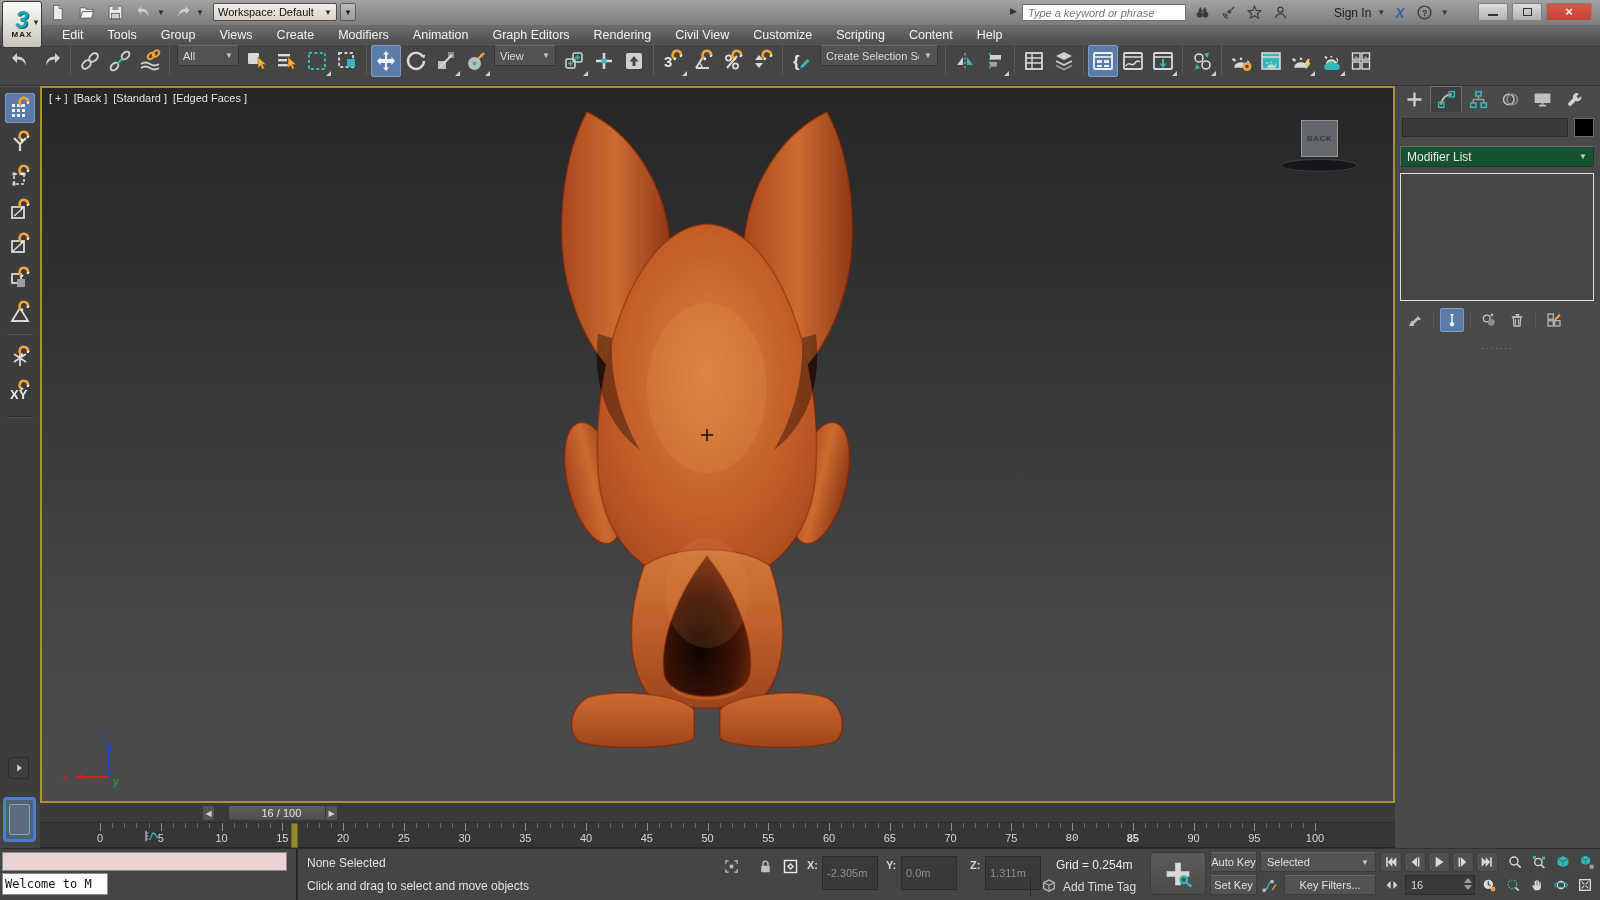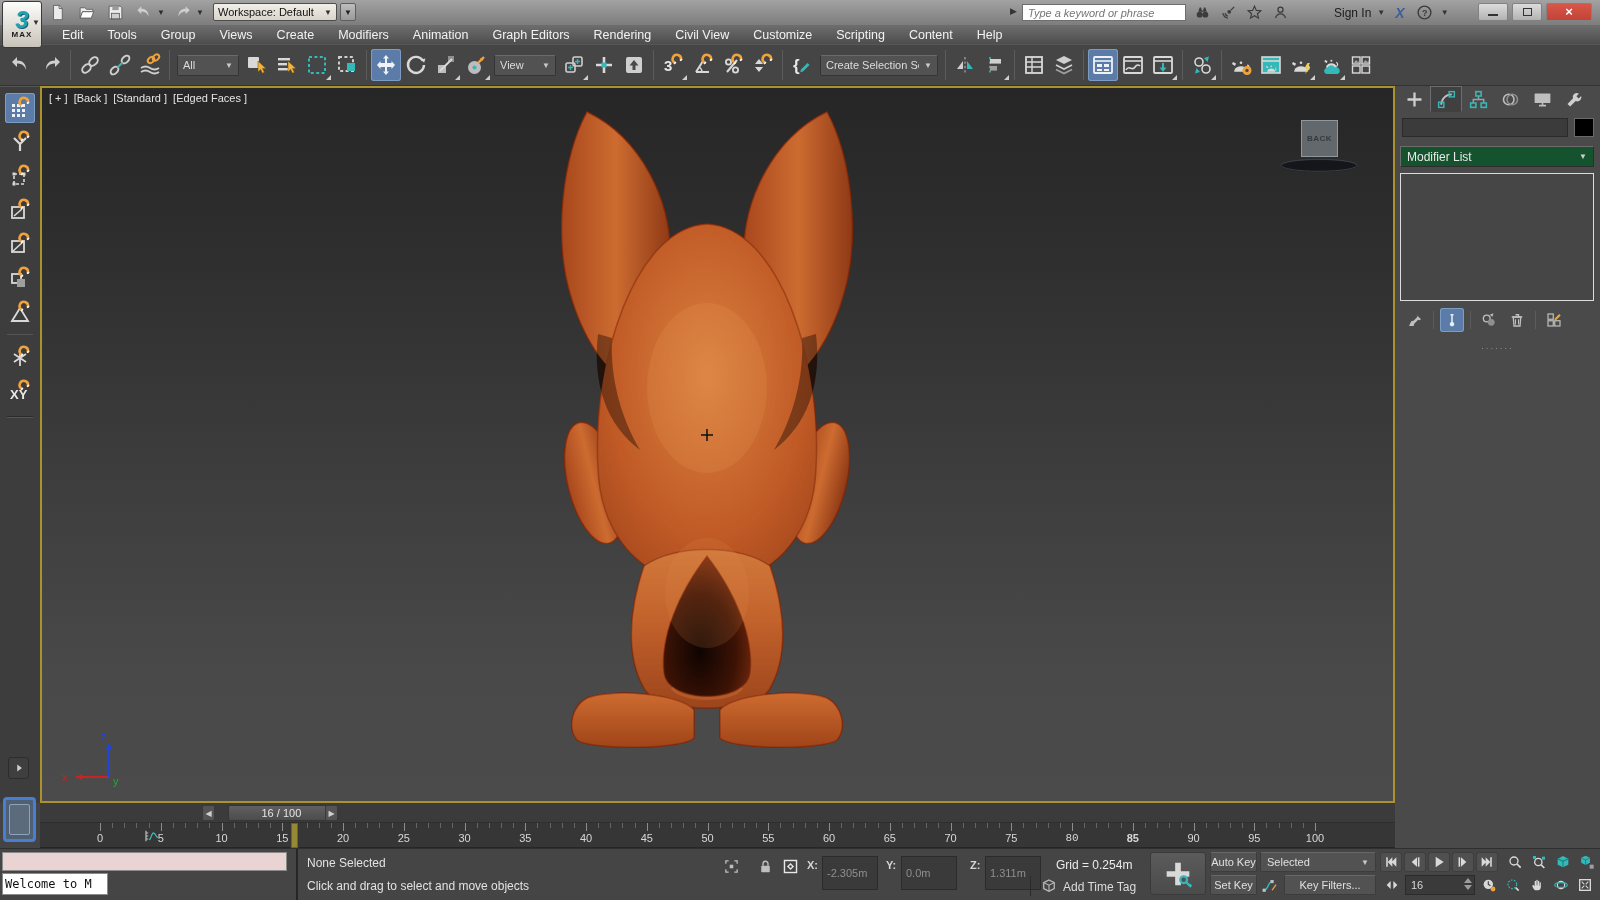--- a/index.html
+++ b/index.html
@@ -50,21 +50,21 @@
 
   
   .menubar { position:absolute; left:0; top:25px; width:1600px; height:19px;
              background:linear-gradient(#6e6e6e,#4d4d4d); display:flex; align-items:center;
              padding-left:50px; }
   .mitem { font-size:12.5px; color:#f2f2f2; padding:0 12px; height:19px; display:flex; align-items:center; }
 
   
   .toolbar { position:absolute; left:0; top:44px; width:1600px; height:42px; background:#454545;
              border-top:1px solid #565656; border-bottom:1px solid #333;
-             display:flex; align-items:center; padding-left:6px; }
+             display:flex; align-items:flex-start; padding-left:6px; }
   .tbtn { position:relative; width:30px; height:32px; display:flex; align-items:center; justify-content:center;
           border-radius:3px; flex:0 0 auto; }
   .tbtn.active { background:#5b7ca8; box-shadow:inset 0 0 0 1px #7d9cc4; }
   .tsep { width:1px; height:30px; background:#2e2e2e; border-right:1px solid #5c5c5c; margin:0 4px; flex:0 0 auto; }
   .tdd { height:21px; background:#525252; border:1px solid #353535; border-top-color:#6a6a6a;
          display:flex; align-items:center; padding:0 5px; border-radius:2px; margin:0 3px; flex:0 0 auto; }
   .tdd span.lbl { font-size:11px; color:#dcdcdc; white-space:nowrap; overflow:hidden; }
   .tdd .arr { margin-left:auto; padding-left:5px; font-size:8px; color:#c9c9c9; }
   .fly { position:absolute; right:1px; bottom:1px; width:0; height:0;
          border-left:5px solid transparent; border-bottom:5px solid #cfcfcf; }

